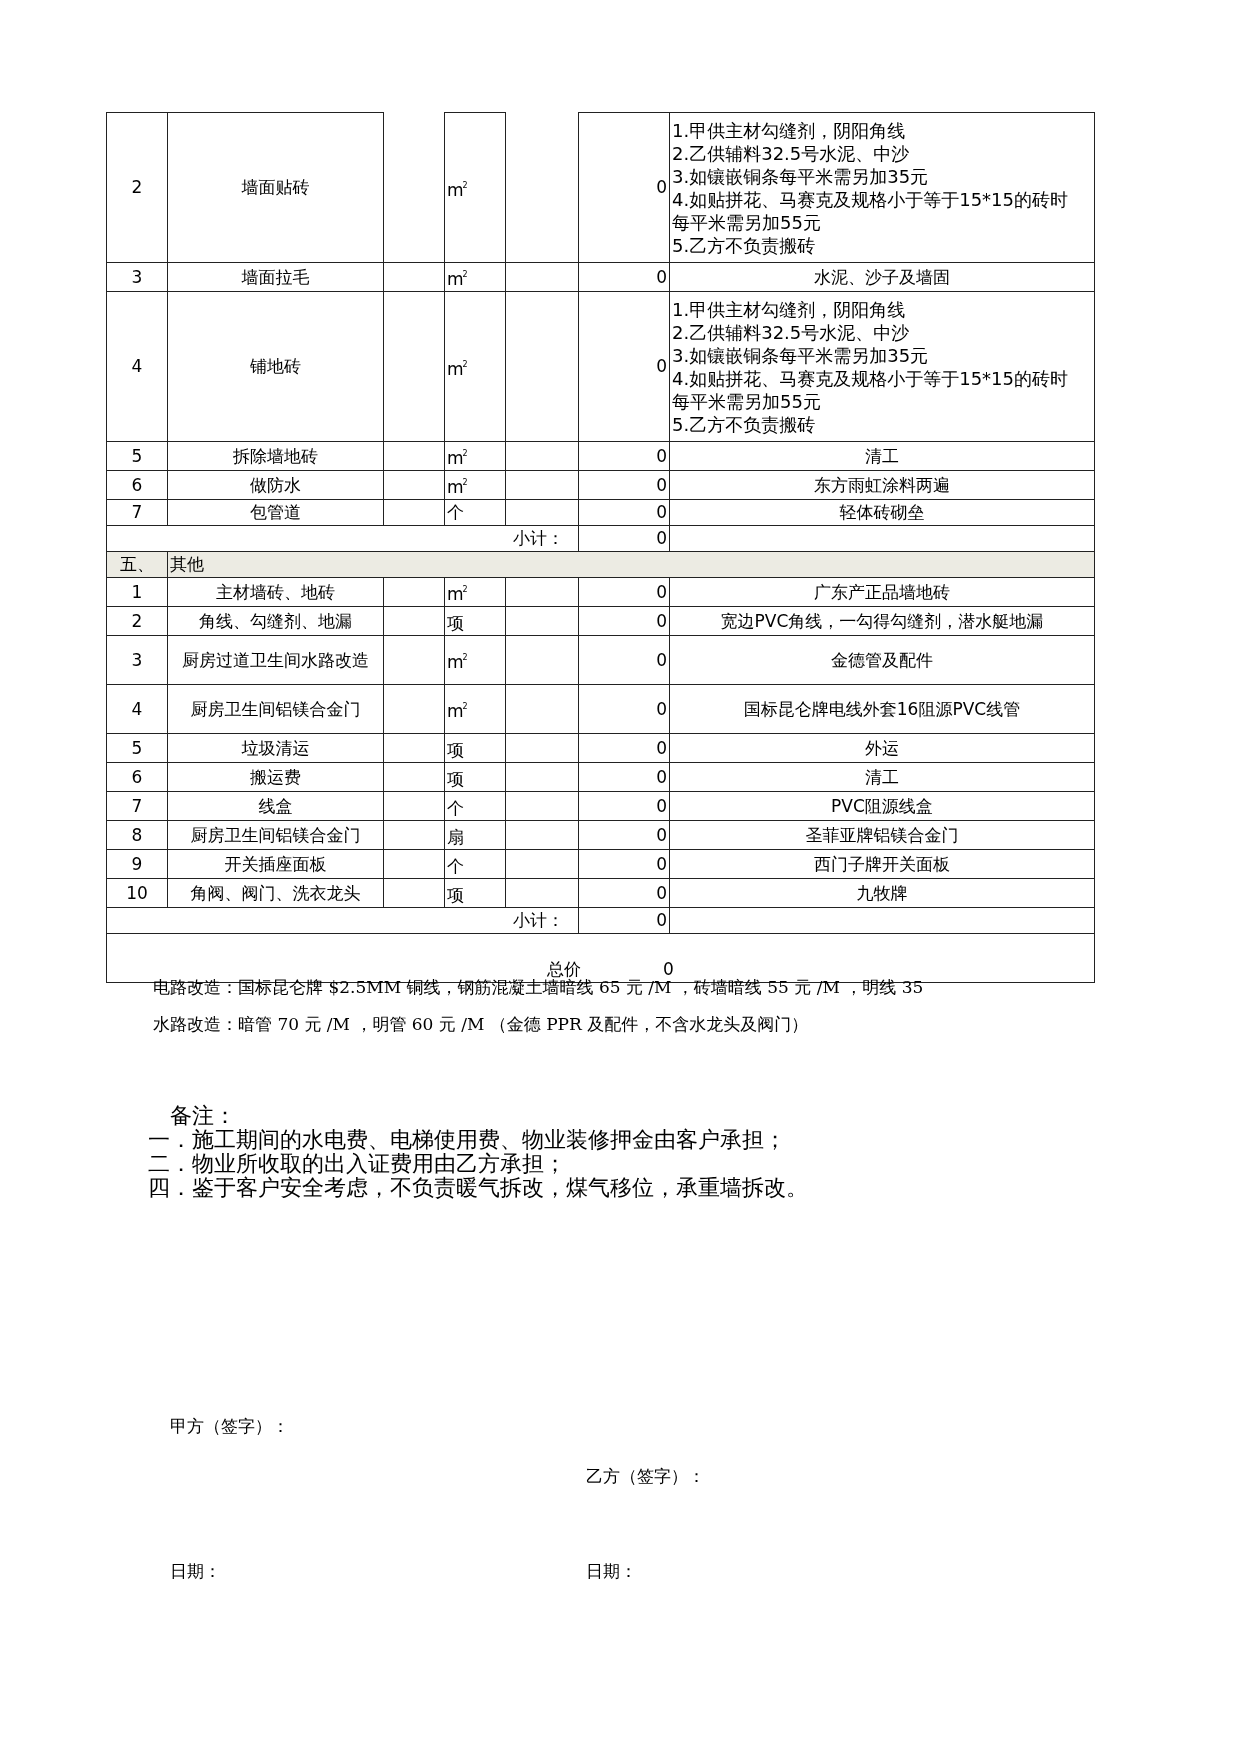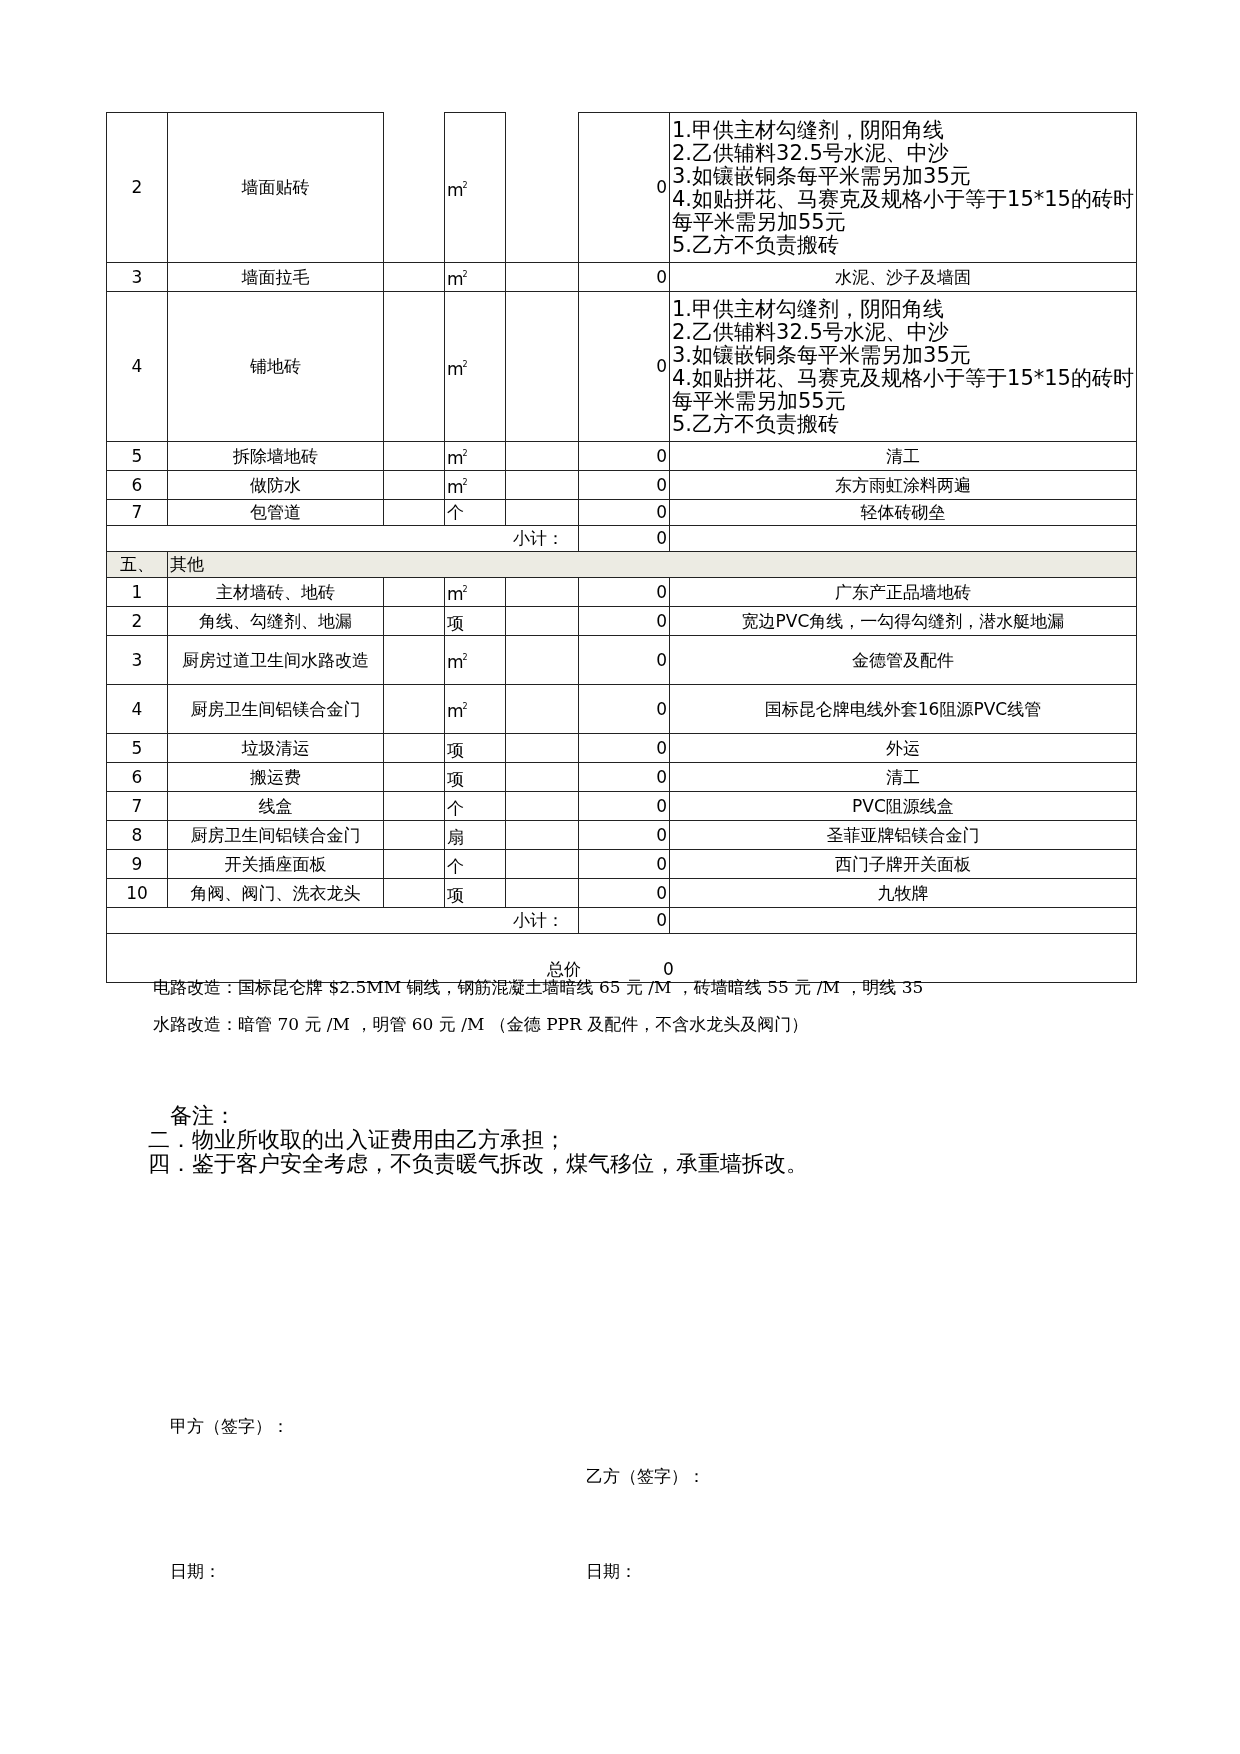--- a/index.html
+++ b/index.html
@@ -6,21 +6,21 @@
   body { width: 1240px; height: 1754px; position: relative; overflow: hidden;
          font-family: "DejaVu Sans", "Liberation Sans", sans-serif; color: #000; }
   .sheet { position: absolute; left: 106px; top: 112px; }
   table.grid { border-collapse: collapse; table-layout: fixed; font-size: 17px; }
   table.grid td { border: 1.5px solid #222; padding: 0 2px; height: 25px; line-height: 23px; vertical-align: middle; white-space: nowrap; overflow: hidden; }
   td.c { text-align: center; }
   td.r { text-align: right; padding-right: 2px; }
   td.l { text-align: left; }
   td.notop { border-top: none !important; }
   td.sect { background: #ecebe3; }
-  td.multi { white-space: normal; line-height: 24px; padding: 2px 2px; font-size: 21px; }
+  td.multi { white-space: normal; line-height: 24px; padding: 2px 2px; font-size: 18px; }
   td.multi div { white-space: nowrap; }
   sup.sq { font-size: 8px; vertical-align: 8px; margin-left: -1px; }
   .notes { position: absolute; left: 116px; top: 962px; width: 830px;
            font-family: "DejaVu Serif", "Liberation Serif", serif; font-size: 17px; line-height: 24px; }
   .notes p { margin: 13px; }
   .notes .indent { text-indent: 24px; }
   .remarks { position: absolute; left: 148px; top: 1104px; font-size: 22px; line-height: 24px; }
   .remarks .title { padding-left: 22px; }
   .sign { position: absolute; font-size: 17px; }
 </style>
@@ -226,20 +226,21 @@
 </table>
 </div>
 
 <div class="notes">
   <p class="indent">电路改造：国标昆仑牌 $2.5MM 铜线，钢筋混凝土墙暗线 65 元 /M ，砖墙暗线 55 元 /M ，明线 35</p>
   <p class="indent">水路改造：暗管 70 元 /M ，明管 60 元 /M （金德 PPR 及配件，不含水龙头及阀门）</p>
 </div>
 
 <div class="remarks">
   <div class="title">备注：</div>
+  <div>一．施工期间的水电费、电梯使用费、物业装修押金由客户承担；</div>
   <div>二．物业所收取的出入证费用由乙方承担；</div>
   <div>四．鉴于客户安全考虑，不负责暖气拆改，煤气移位，承重墙拆改。</div>
 </div>
 
 <div class="sign" style="left:170px;top:1415px">甲方（签字）：</div>
 <div class="sign" style="left:586px;top:1465px">乙方（签字）：</div>
 <div class="sign" style="left:170px;top:1560px">日期：</div>
 <div class="sign" style="left:586px;top:1560px">日期：</div>
 
 </body></html>

